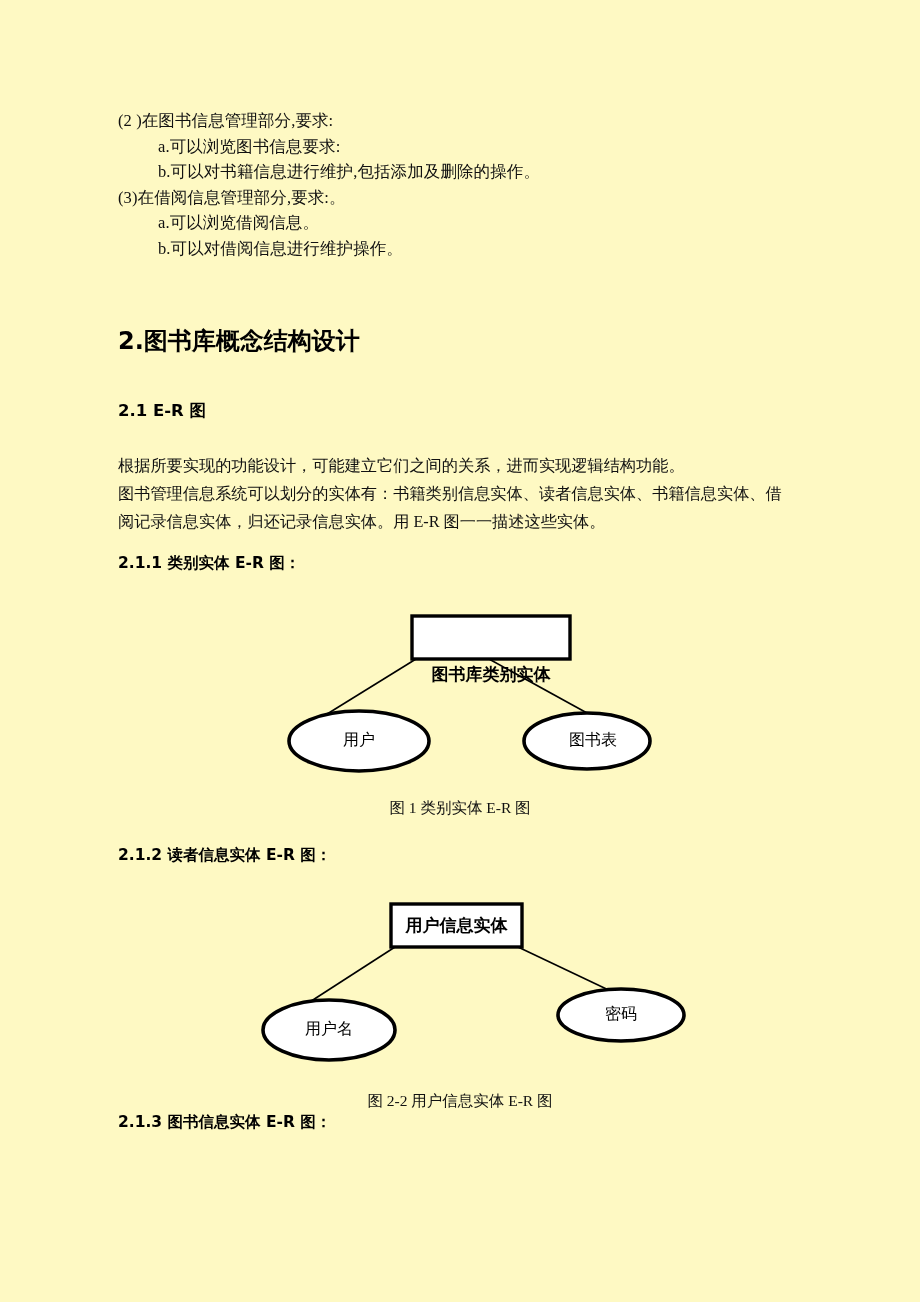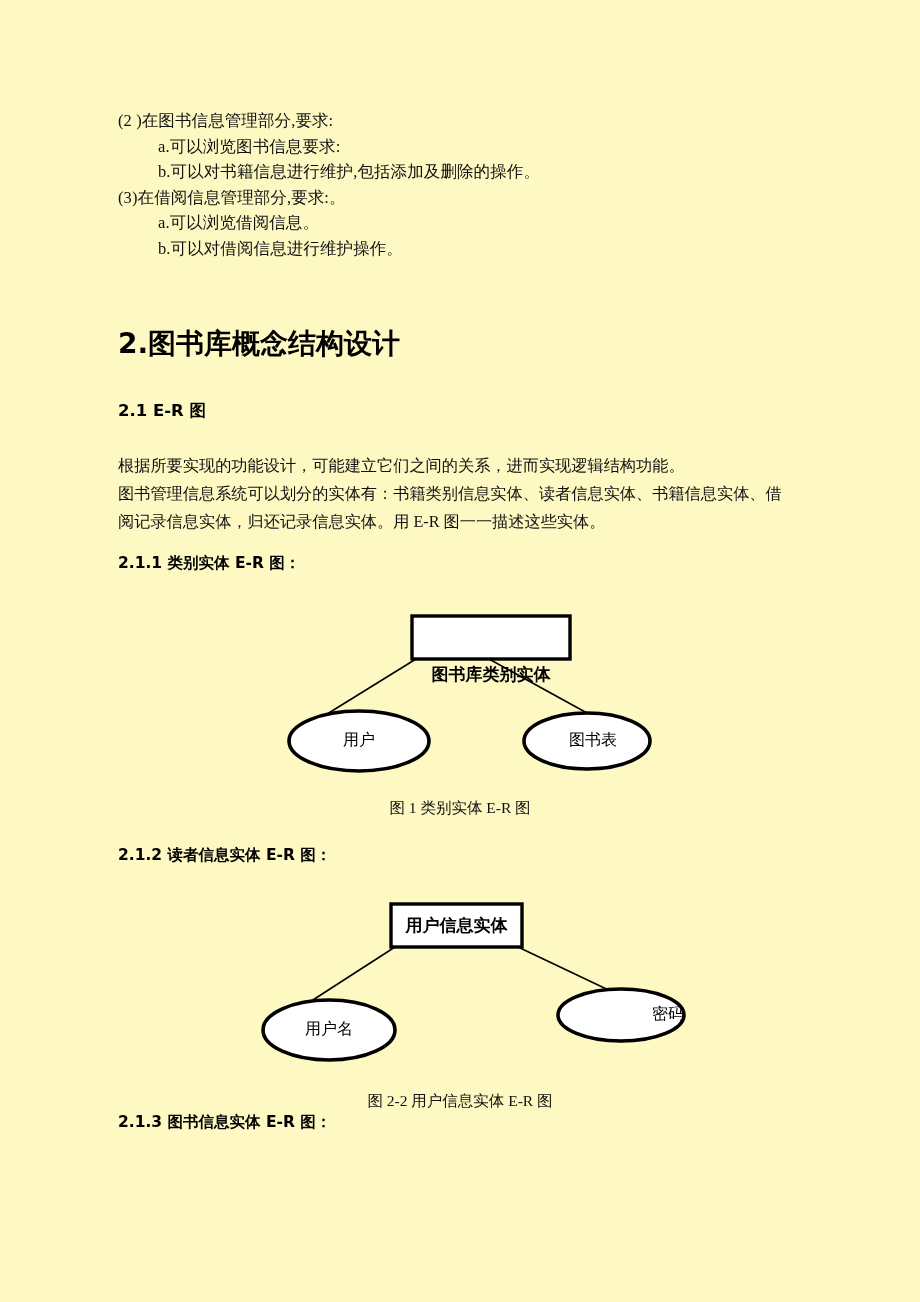--- a/index.html
+++ b/index.html
@@ -33,21 +33,21 @@
     color: #111111;
     letter-spacing: 0.1px;
   }
   .req-line { white-space: pre; }
   .req-line.indent { padding-left: 40px; }
 
   .h1-heading {
     left: 118px;
     top: 325px;
     font-family: "DejaVu Sans", "Liberation Sans", sans-serif;
-    font-size: 28px;
+    font-size: 24px;
     font-weight: bold;
     color: #000000;
     letter-spacing: 0px;
   }
 
   .h2-heading {
     left: 118px;
     top: 400px;
     font-family: "DejaVu Sans", "Liberation Sans", sans-serif;
     font-size: 16.5px;
@@ -165,20 +165,20 @@
       <line x1="263" y1="52" x2="362" y2="99" stroke="#000000" stroke-width="1.6"></line>
 
       <rect x="136" y="9" width="131" height="43" fill="#ffffff" stroke="#000000" stroke-width="3.4"></rect>
 
       <ellipse cx="74" cy="135" rx="66" ry="30" fill="#ffffff" stroke="#000000" stroke-width="3.6"></ellipse>
 
       <ellipse cx="366" cy="120" rx="63" ry="26" fill="#ffffff" stroke="#000000" stroke-width="3.6"></ellipse>
     </svg>
     <div class="er-node-text er-entity-label" style="left:136px; top:19px; width:131px;">用户信息实体</div>
     <div class="er-node-text er-attr-label" style="left:4px; top:124px; width:140px;">用户名</div>
-    <div class="er-node-text er-attr-label" style="left:303px; top:109px; width:126px;text-align:right;">密码</div>
+    <div class="er-node-text er-attr-label" style="left:303px; top:109px; width:126px;">密码</div>
   </div>
 
   <div class="abs fig-caption cap-2">图 2-2  用户信息实体 E-R 图</div>
 
   <div class="abs h3-heading h3-c">2.1.3 图书信息实体 E-R 图：</div>
 
 </div>
 
 </body></html>

